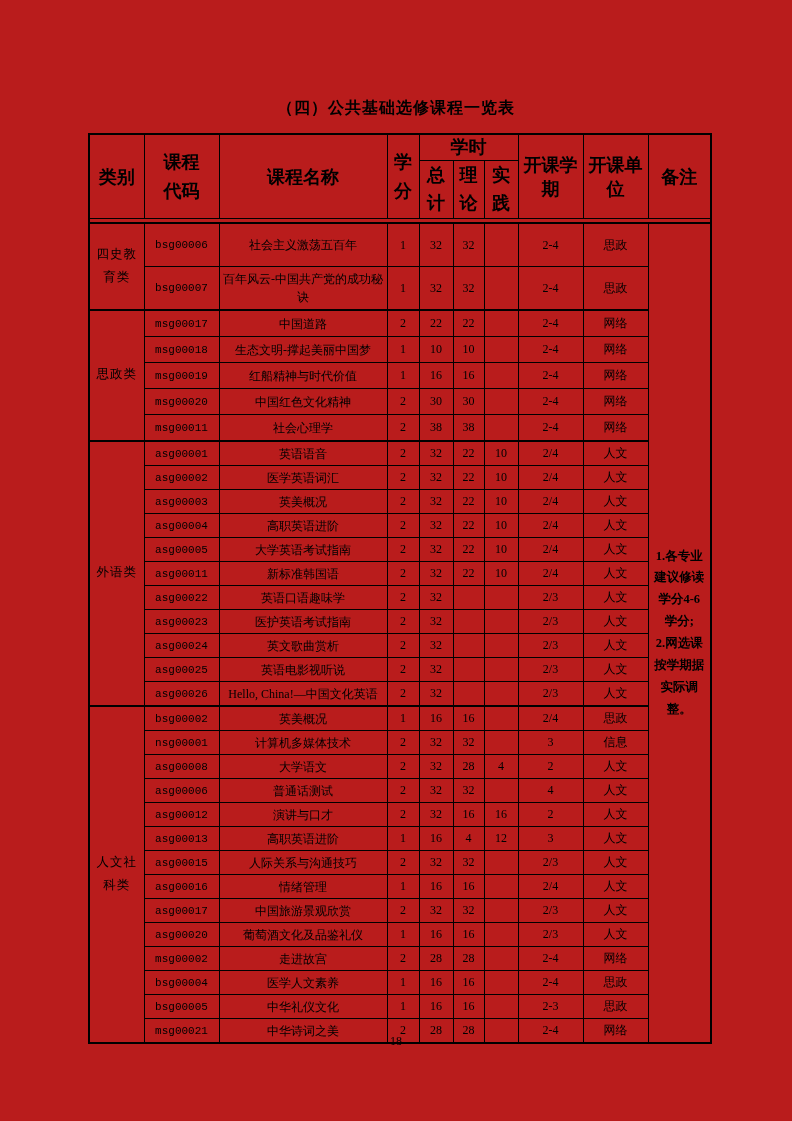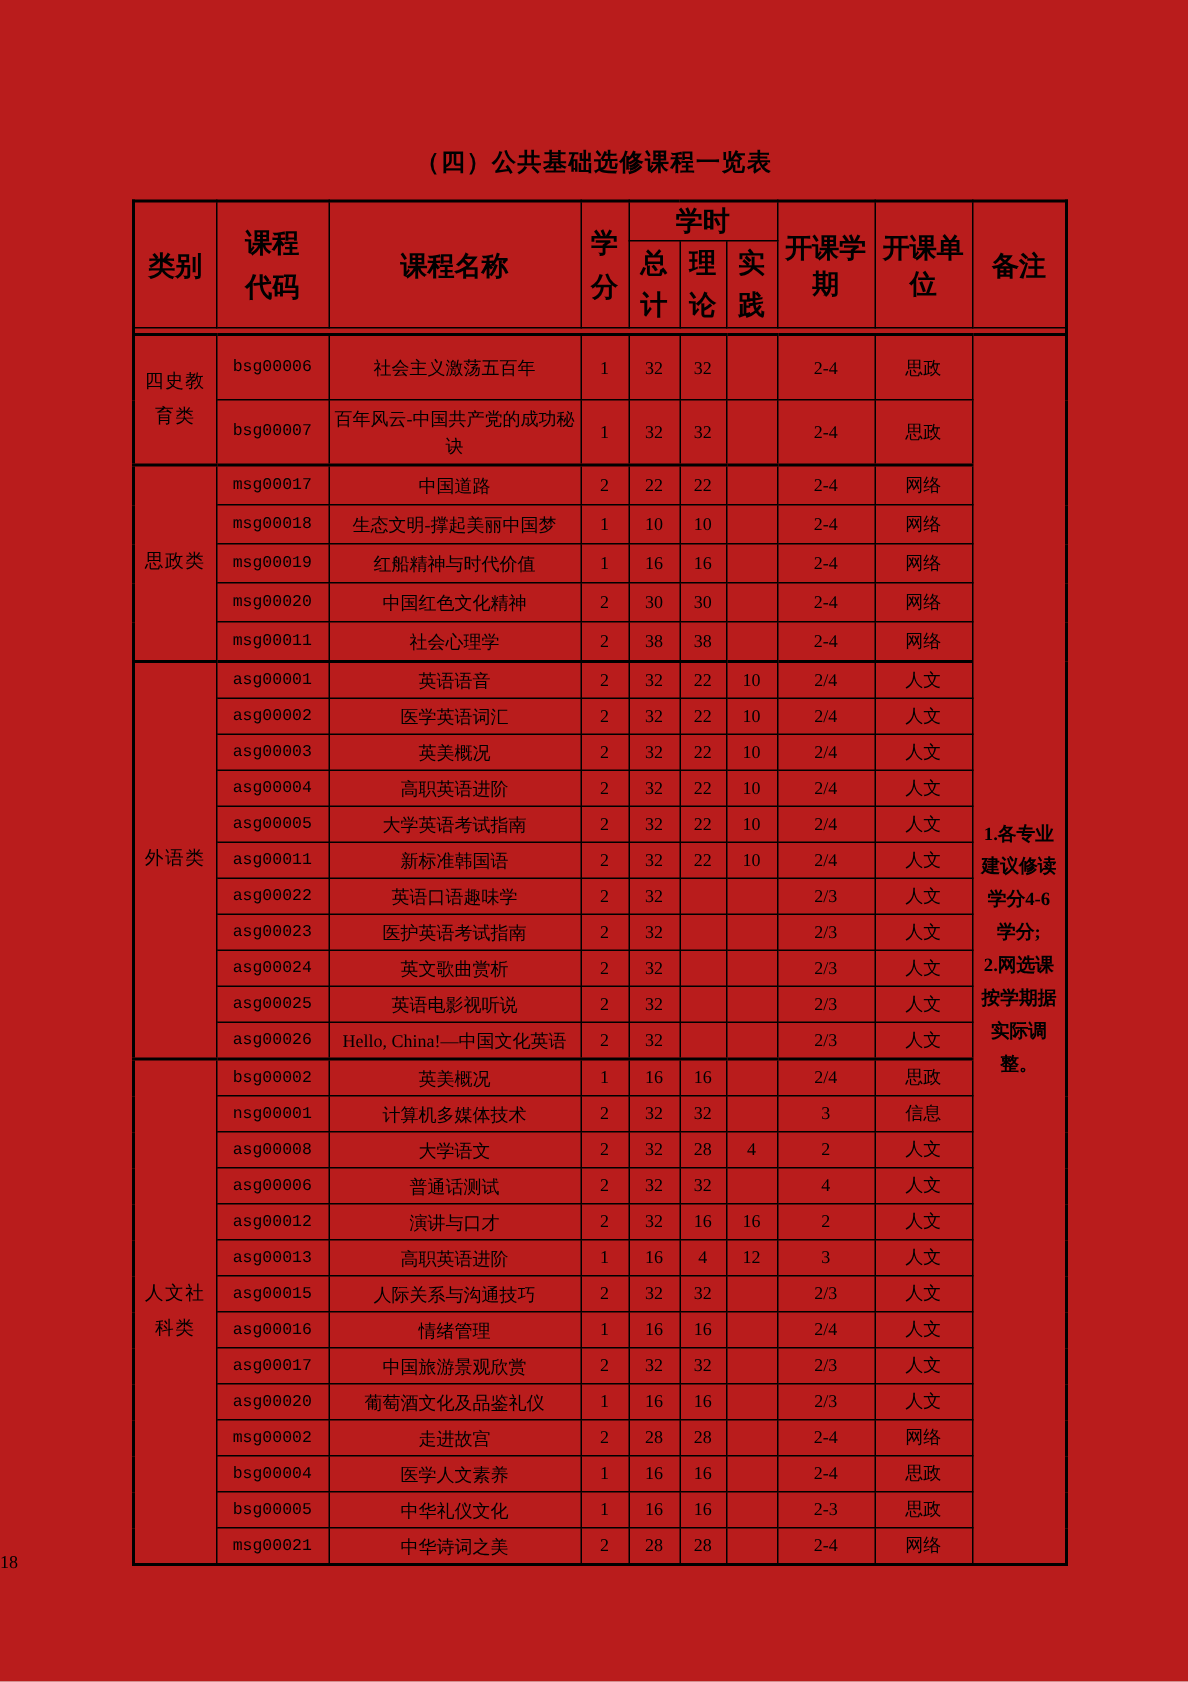--- a/index.html
+++ b/index.html
@@ -74,20 +74,21 @@
     font-weight: bold;
     font-size: 12.5px;
     line-height: 1.75;
     padding: 0 5px;
   }
   .page-number {
     position: absolute;
     top: 1034px;
     left: 0;
     width: 100%;
+    text-align: center;
     font-size: 12px;
   }
 </style>
 </head>
 <body>
 
 <div class="page">
 
   <div class="doc-title">（四）公共基础选修课程一览表</div>
 

